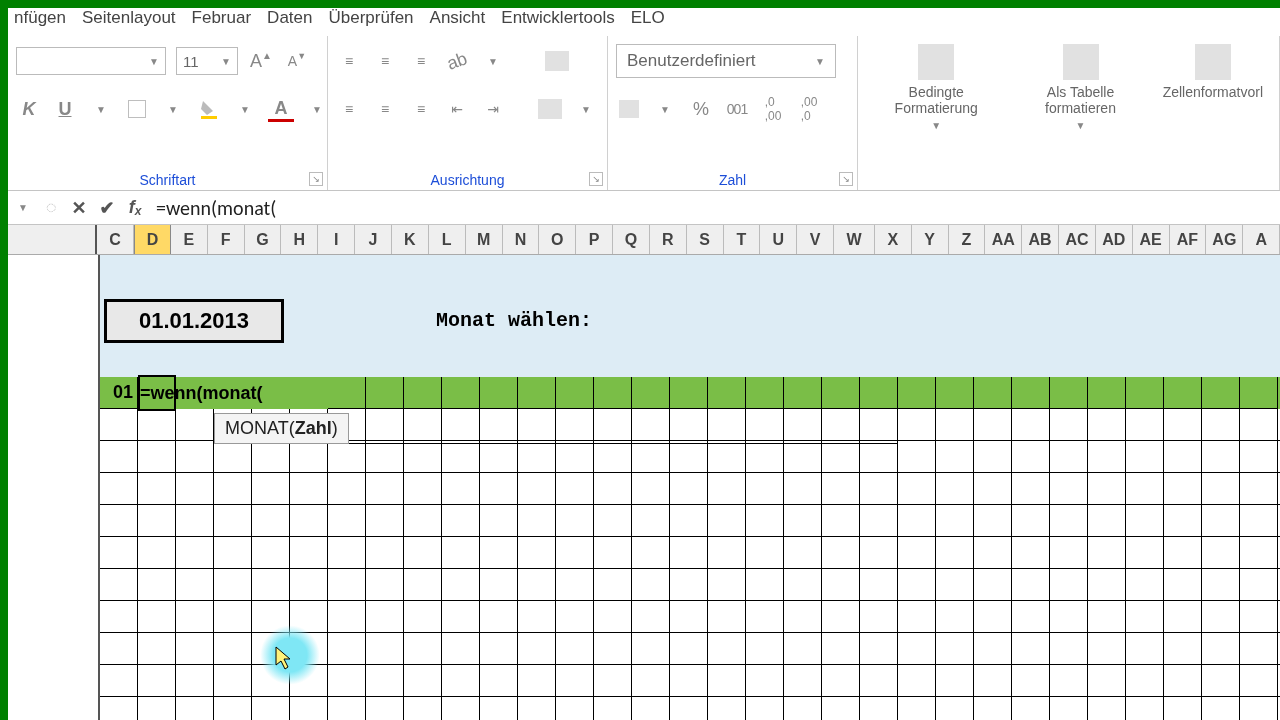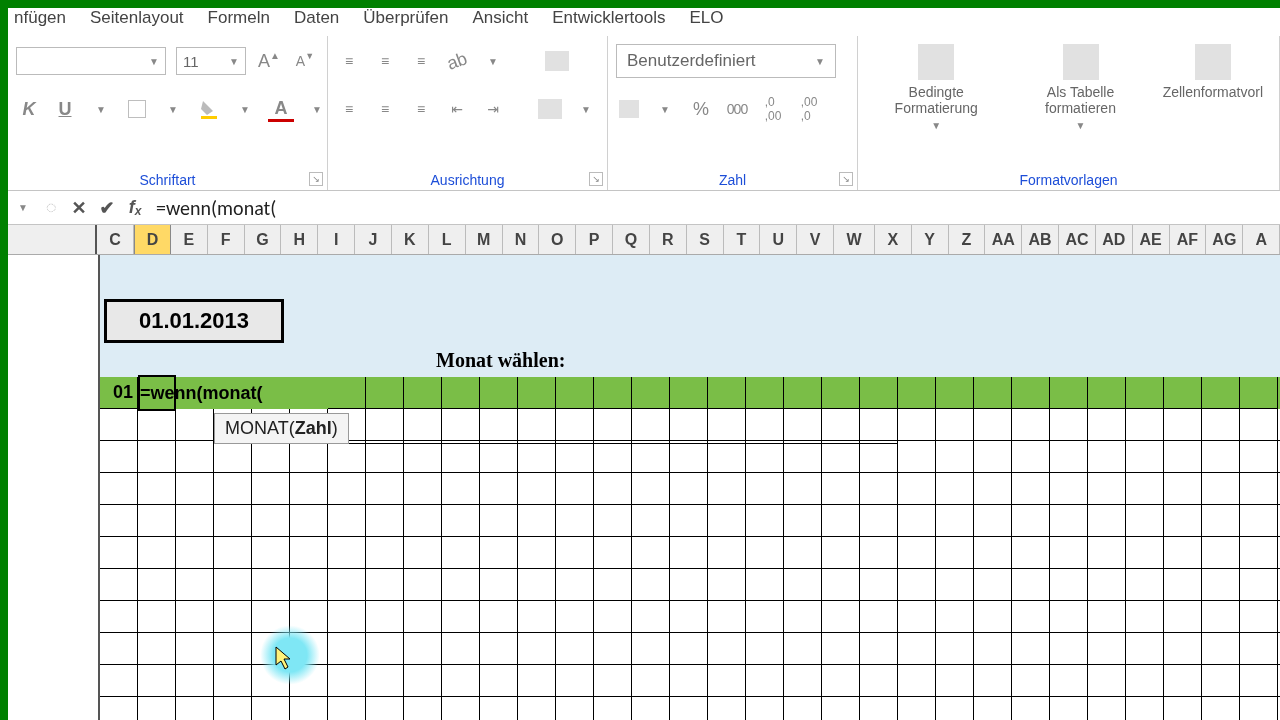--- a/index.html
+++ b/index.html
@@ -19,21 +19,21 @@
     font-size: 14px;
     background: #fff;
     color: #444;
     overflow: hidden;
     border: 4px solid var(--outer-box);
   }
 
   
   .tabs {
     display: flex;
-    gap: 24px;
+    gap: 16px;
     padding: 0 6px 8px 6px;
     color: #444;
     font-size: 17px;
   }
   .tabs span { cursor: default; }
 
   
   .ribbon {
     display: flex;
     border-bottom: 1px solid #c4c4c4;
@@ -64,21 +64,21 @@
   .big {
     display: flex; flex-direction: column; align-items: center; justify-content: flex-start;
     padding: 4px 8px;
     color: #666;
     font-size: 14px;
     text-align:center;
     gap:4px;
   }
   .big .icon { width:36px; height:36px; }
   .fontsize-box {
-    border: 1px solid #bbb; width: 70px; height: 28px;
+    border: 1px solid #bbb; width: 62px; height: 28px;
     display: flex; align-items: center; justify-content: space-between;
     padding: 0 6px; font-size: 15px; color:#666;
   }
   .fontname-box {
     border: 1px solid #bbb; width: 150px; height: 28px;
     display: flex; align-items: center; justify-content: flex-end;
     padding: 0 6px;
   }
   .numfmt-box {
     border: 1px solid #bbb; width: 220px; height: 34px;
@@ -190,21 +190,21 @@
   }
 
   .date-box, .month-box {
     position:absolute;
     border:3px solid #000;
     background:#E8E8E8;
     display:flex;align-items:center;justify-content:center;
     font-family: Arial, sans-serif;
   }
   .date-box  { left:4px;  top:44px; width:180px; height:44px; font-size:22px; font-weight:700; color:#000;}
-  .month-lbl { position:absolute; left:336px; top:54px; font-size:20px; font-weight:700; color:#000; font-family:Liberation Serif, serif;margin-top:40px;}
+  .month-lbl { position:absolute; left:336px; top:54px; font-size:20px; font-weight:700; color:#000; font-family:Liberation Mono, monospace;}
   .month-box { left:522px; top:42px; width:300px; height:46px; font-size:26px; font-weight:700; color:#000;}
 
   
   .fn-tip {
     position:absolute; left:114px; top:158px;
     border:1px solid #999; background:#F4F4F4;
     padding:4px 10px; font-size:18px; font-family:Arial;
     color:#222;
   }
   .fn-tip b { font-weight:700; }
@@ -242,21 +242,21 @@
     background:#c8c8c8;
     opacity:0.55;
   }
 </style>
 </head>
 <body>
 
 <div class="tabs">
   <span>nfügen</span>
   <span>Seitenlayout</span>
-  <span>Formeln</span>
+  <span>Februar</span>
   <span>Daten</span>
   <span>Überprüfen</span>
   <span>Ansicht</span>
   <span>Entwicklertools</span>
   <span>ELO</span>
 </div>
 
 <div class="ribbon">
 
   <div class="group" style="width:320px">
@@ -332,21 +332,21 @@
           <span>Benutzerdefiniert</span>
           <span class="tri">▼</span>
         </div>
       </div>
       <div class="row">
         <span class="ctrl">
             <span class="icon-box" style="width:20px;height:18px"></span>
           </span>
         <span class="ctrl tri">▼</span>
         <span class="ctrl" style="font-size:18px">%</span>
-        <span class="ctrl" style="font-size:14px;letter-spacing:-1px">000</span>
+        <span class="ctrl" style="font-size:14px;letter-spacing:-1px">001</span>
         <span class="ctrl" style="font-size:12px">,0<br>,00</span>
         <span class="ctrl" style="font-size:12px">,00<br>,0</span>
       </div>
     </div>
     <div class="group-label">Zahl</div>
     <span class="launcher">↘</span>
   </div>
 
   <div class="group" style="flex:1">
     <div class="row" style="height:110px; align-items:flex-start; gap:4px">
@@ -358,21 +358,20 @@
       <div class="big">
         <span class="icon-box icon"></span>
         <span>Als Tabelle formatieren</span>
         <span class="tri">▼</span>
       </div>
       <div class="big">
         <span class="icon-box icon"></span>
         <span>Zellenformatvorl</span>
       </div>
     </div>
-    <div class="group-label">Formatvorlagen</div>
   </div>
 </div>
 
 <div class="formula-bar">
   <span class="fb-btn tri">▼</span>
   <span class="fb-btn" style="color:#aaa">◌</span>
   <span class="fb-btn" style="font-weight:700">✕</span>
   <span class="fb-btn" style="font-weight:700">✔</span>
   <span class="fb-btn" style="font-style:italic;font-weight:700">f<span style="font-size:12px;position:relative;top:3px">x</span></span>
   <span class="fb-text">=wenn(monat(</span>

